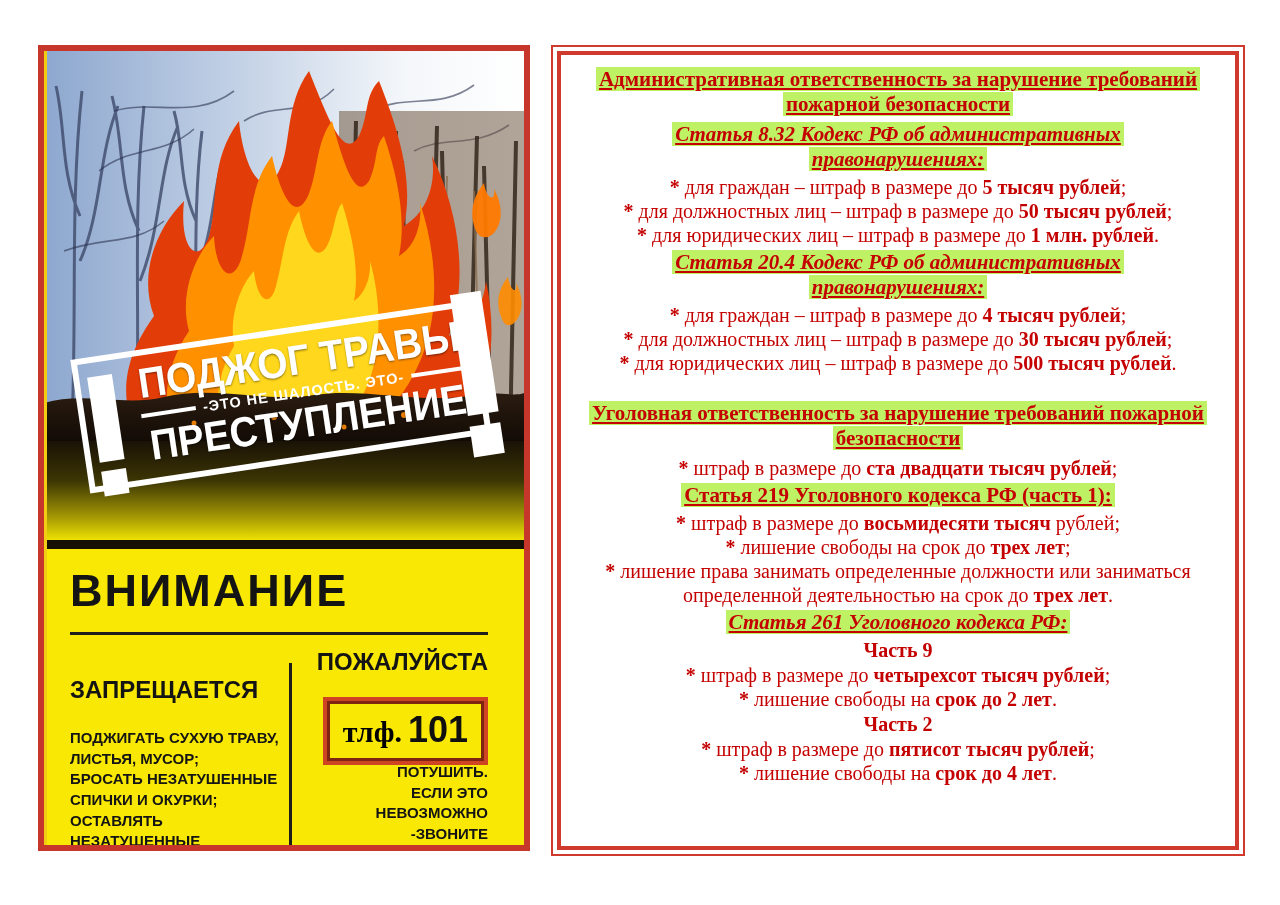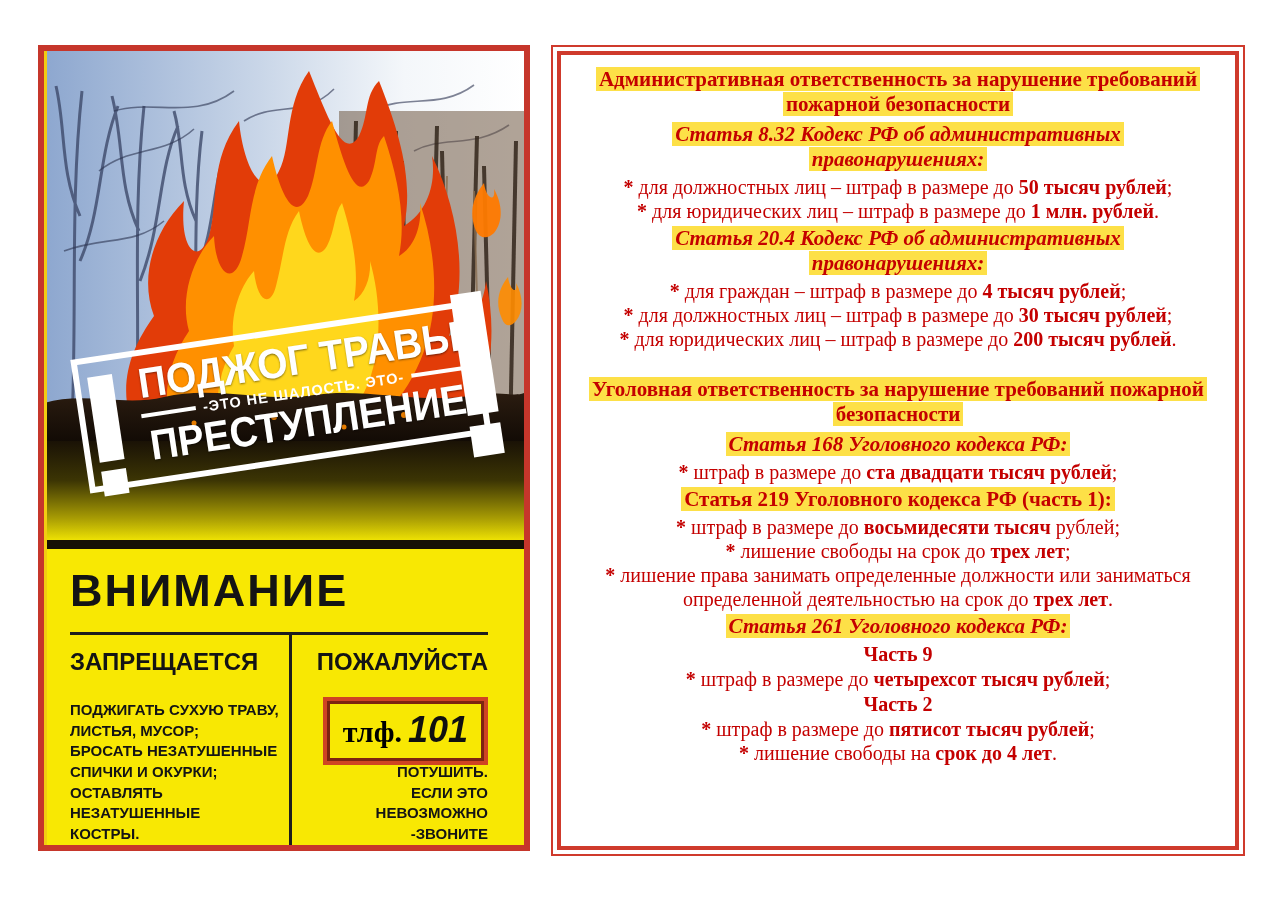--- a/index.html
+++ b/index.html
@@ -52,51 +52,52 @@
   .excl-right .bar { width:31px; height:122px; }
   .excl-right .dot { width:31px; height:31px; margin-top:11px; }
 
   
   .attention { padding:16px 36px 0 26px; color:#141414; }
   .att-title { font-size:45px; font-weight:bold; letter-spacing:2px; }
   .att-cols { display:flex; border-top:3px solid #1d1d1d; margin-top:15px; }
   .att-col-left {
     width:53%; box-sizing:border-box; border-right:3px solid #1d1d1d;
     padding:13px 6px 16px 0;
+    margin-top:28px;
   }
   .att-col-right { width:47%; box-sizing:border-box; padding:13px 0 16px 14px; position:relative;text-align:right; }
   .att-header { font-size:24px; font-weight:bold; }
   .att-body {
     margin-top:24px; font-size:15px; font-weight:bold; line-height:1.38;
     white-space:pre-line;
   }
   .phone-box {
     position:absolute; right:0px; top:62px; background:#f8e803;
     border:4px solid #cf4423; box-shadow:inset 0 0 0 3px #7e2410;
     padding:8px 16px 10px 16px; display:flex; align-items:baseline; gap:6px; z-index:4;
   }
   .phone-label { font-family:"Liberation Serif", serif; font-weight:bold; font-size:30px; color:#000000; }
-  .phone-number { font-family:"Liberation Sans", sans-serif; font-weight:bold; font-size:36px; color:#101010;font-style:italic; }
+  .phone-number { font-family:"Liberation Sans", sans-serif; font-weight:bold; font-size:36px; color:#101010; }
 
   
   .legal-outer {
     position:absolute; left:551px; top:45px; width:694px; height:811px;
     border:2px solid #cf3a2c; box-sizing:border-box; padding:4px; background:#fff;
   }
   .legal-inner {
     width:100%; height:100%; box-sizing:border-box; border:4px solid #cf3a2c;
     padding:10px 10px; text-align:center; color:#c40000;
     font-family:"Liberation Serif", serif; overflow:hidden;
   }
   .line { font-size:20px; line-height:24px; }
   .blk-title { font-weight:bold; font-size:21px; line-height:25px; margin:2px 0 5px; }
   .blk-article { font-weight:bold; font-size:21px; line-height:25px; margin:3px auto 3px; max-width:545px; }
   .blk-article.it { font-style:italic; }
   .blk-part { font-weight:bold; margin:1px 0; }
-  .hl { background:#fde047; padding:0 3px; box-decoration-break:clone; -webkit-box-decoration-break:clone; }
+  .hl { background:#bef264; padding:0 3px; box-decoration-break:clone;text-decoration:underline; -webkit-box-decoration-break:clone; }
   .star { font-weight:bold; }
   .b { font-weight:bold; }
   .gap { height:24px; }
 </style>
 </head>
 <body>
 
 <div class="poster">
   <div class="poster-yellow-strip"></div>
 
@@ -212,34 +213,35 @@
         </div>
       </div>
     </div>
   </div>
 </div>
 
 <div class="legal-outer">
   <div class="legal-inner">
       <div class="blk-title"><span class="hl">Административная ответственность за нарушение требований пожарной безопасности</span></div>
       <div class="blk-article it"><span class="hl">Статья 8.32 Кодекс РФ об административных правонарушениях:</span></div>
+      <div class="line"><span class="star">* </span><span>для граждан – штраф в размере до </span><span class="b">5 тысяч рублей</span><span>;</span></div>
       <div class="line"><span class="star">* </span><span>для должностных лиц – штраф в размере до </span><span class="b">50 тысяч рублей</span><span>;</span></div>
       <div class="line"><span class="star">* </span><span>для юридических лиц – штраф в размере до </span><span class="b">1 млн. рублей</span><span>.</span></div>
       <div class="blk-article it"><span class="hl">Статья 20.4 Кодекс РФ об административных правонарушениях:</span></div>
       <div class="line"><span class="star">* </span><span>для граждан – штраф в размере до </span><span class="b">4 тысяч рублей</span><span>;</span></div>
       <div class="line"><span class="star">* </span><span>для должностных лиц – штраф в размере до </span><span class="b">30 тысяч рублей</span><span>;</span></div>
-      <div class="line"><span class="star">* </span><span>для юридических лиц – штраф в размере до </span><span class="b">200 тысяч рублей</span><span>.</span></div>
+      <div class="line"><span class="star">* </span><span>для юридических лиц – штраф в размере до </span><span class="b">500 тысяч рублей</span><span>.</span></div>
       <div class="gap"></div>
       <div class="blk-title"><span class="hl">Уголовная ответственность за нарушение требований пожарной безопасности</span></div>
-      <div class="blk-article it"><span class="hl">Статья 168 Уголовного кодекса РФ:</span></div>
       <div class="line"><span class="star">* </span><span>штраф в размере до </span><span class="b">ста двадцати тысяч рублей</span><span>;</span></div>
       <div class="blk-article"><span class="hl">Статья 219 Уголовного кодекса РФ (часть 1):</span></div>
       <div class="line"><span class="star">* </span><span>штраф в размере до </span><span class="b">восьмидесяти тысяч</span><span> рублей;</span></div>
       <div class="line"><span class="star">* </span><span>лишение свободы на срок до </span><span class="b">трех лет</span><span>;</span></div>
       <div class="line"><span class="star">* </span><span>лишение права занимать определенные должности или заниматься определенной деятельностью на срок до </span><span class="b">трех лет</span><span>.</span></div>
       <div class="blk-article it"><span class="hl">Статья 261 Уголовного кодекса РФ:</span></div>
       <div class="blk-part line"><span>Часть 9</span></div>
       <div class="line"><span class="star">* </span><span>штраф в размере до </span><span class="b">четырехсот тысяч рублей</span><span>;</span></div>
+      <div class="line"><span class="star">* </span><span>лишение свободы на </span><span class="b">срок до 2 лет</span><span>.</span></div>
       <div class="blk-part line"><span>Часть 2</span></div>
       <div class="line"><span class="star">* </span><span>штраф в размере до </span><span class="b">пятисот тысяч рублей</span><span>;</span></div>
       <div class="line"><span class="star">* </span><span>лишение свободы на </span><span class="b">срок до 4 лет</span><span>.</span></div>
     </div>
 </div>
 
 </body></html>

